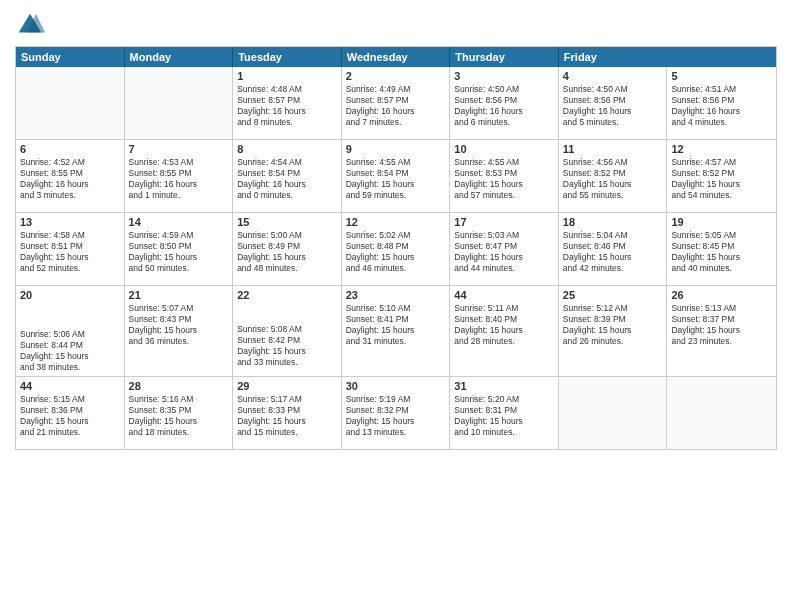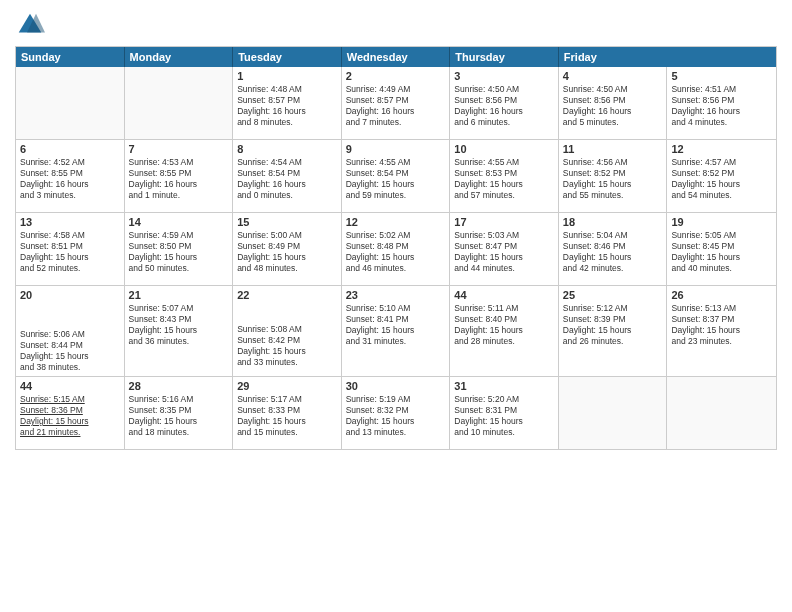--- a/index.html
+++ b/index.html
@@ -325,21 +325,21 @@
             <span class="day-num">26</span>
             <div class="cell-text" style="white-space: pre-line;">Sunrise: 5:13 AM
 Sunset: 8:37 PM
 Daylight: 15 hours
 and 23 minutes.</div>
           </div>
         </div>
         <div class="cal-row">
           <div class="cal-cell">
             <span class="day-num">44</span>
-            <div class="cell-text" style="white-space: pre-line; text-decoration: underline;">Sunrise: 5:15 AM
+            <div class="cell-text" style="white-space: pre-line;">Sunrise: 5:15 AM
 Sunset: 8:36 PM
 Daylight: 15 hours
 and 21 minutes.</div>
           </div>
           <div class="cal-cell">
             <span class="day-num">28</span>
             <div class="cell-text" style="white-space: pre-line;">Sunrise: 5:16 AM
 Sunset: 8:35 PM
 Daylight: 15 hours
 and 18 minutes.</div>

